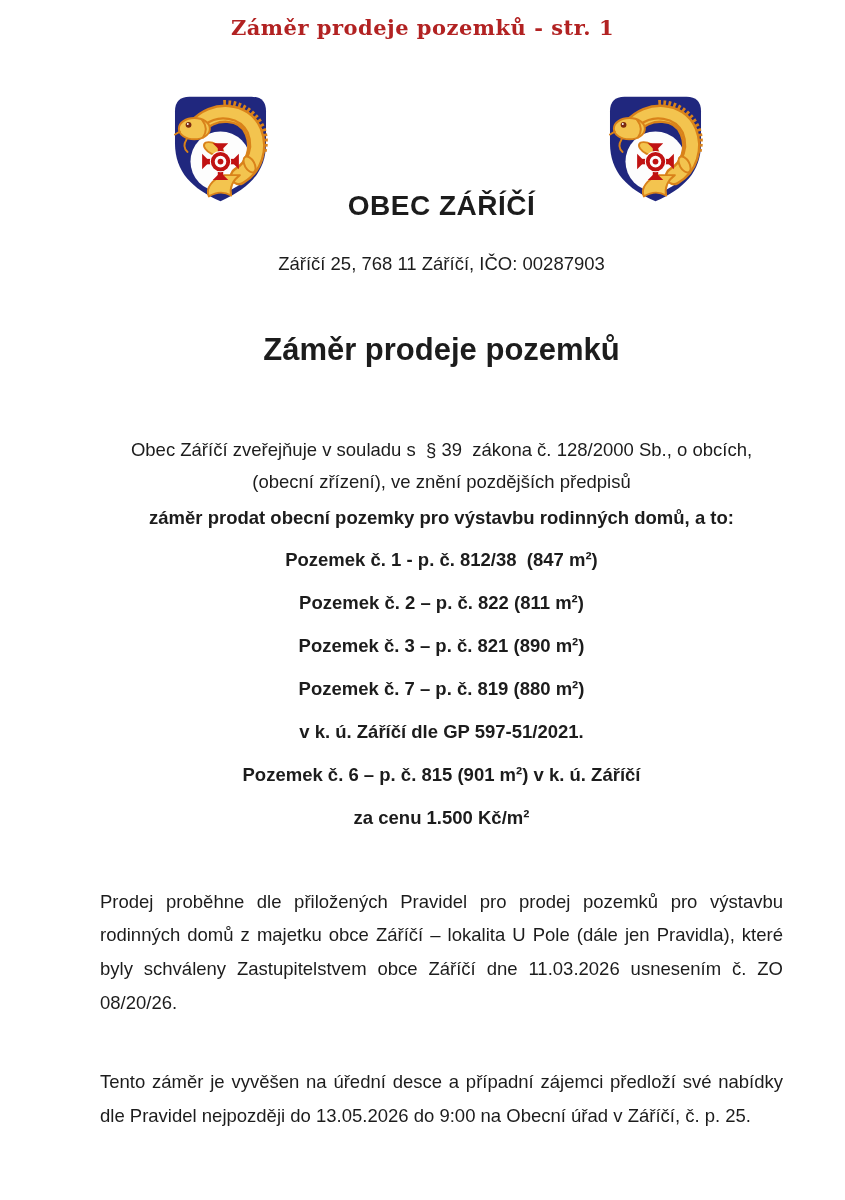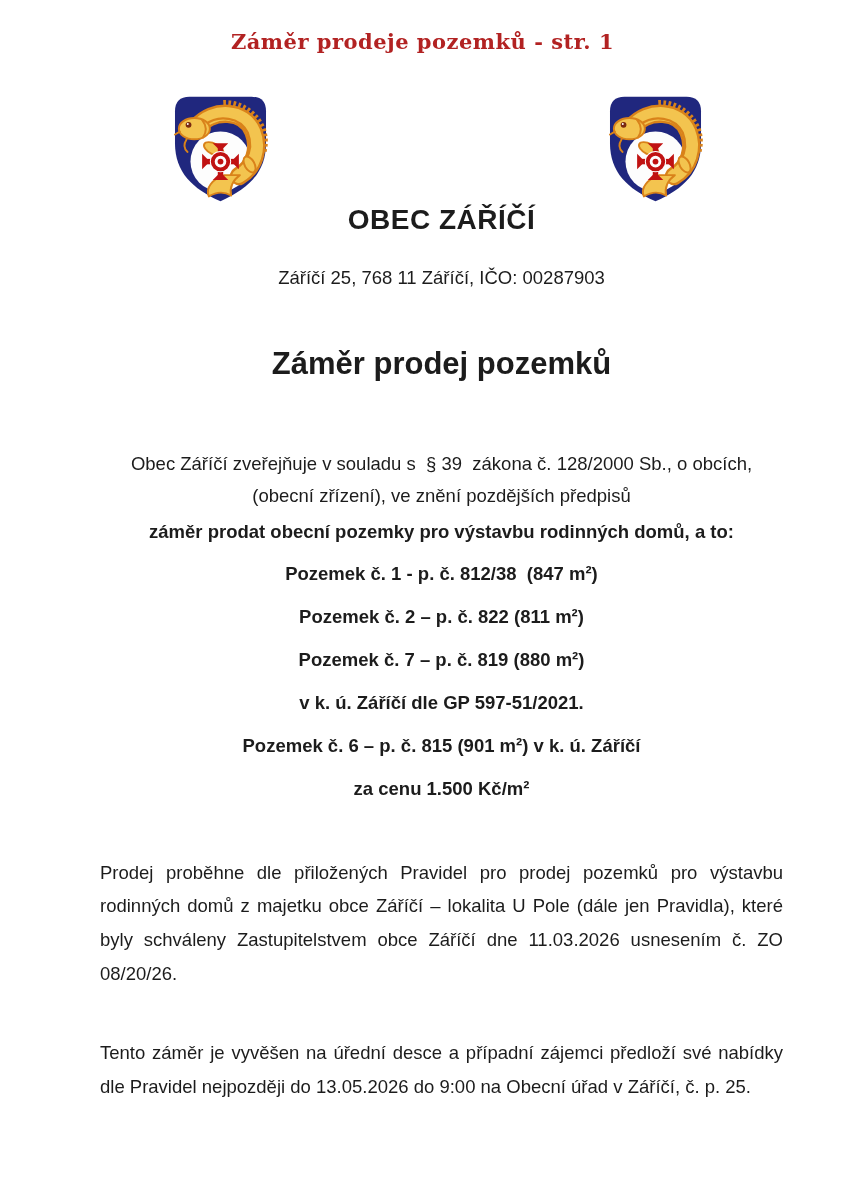--- a/index.html
+++ b/index.html
@@ -7,21 +7,21 @@
   .page{
     position:relative;
     width:845px;height:1200px;
     margin:0 auto;
     background:#ffffff;
     overflow:hidden;
     font-family:"Liberation Sans",sans-serif;
     color:var(--text,#1c1c1c);
   }
   .page-label{
-    padding-top:29px;
+    padding-top:15px;
     text-align:center;
     font-family:"DejaVu Serif",serif;
     font-weight:bold;
     font-size:21px;
     letter-spacing:0.5px;
     color:var(--page-label-red,#b22222);
   }
   .arms{position:absolute;top:88px;width:117px;height:122px;}
   .arms-left{left:162px;}
   .arms-right{left:597px;}
@@ -103,29 +103,30 @@
   <svg class="arms arms-right" viewBox="0 0 120 126">
       <use href="#arms-symbol"></use>
     </svg>
 
   <div class="content">
 
     <h1 class="org-name">OBEC ZÁŘÍČÍ</h1>
 
     <div class="address">Záříčí 25, 768 11 Záříčí, IČO: 00287903</div>
 
-    <h2 class="doc-title">Záměr prodej pozemků</h2>
+    <h2 class="doc-title">Záměr prodeje pozemků</h2>
 
     <p class="intro">Obec Záříčí zveřejňuje v souladu s  § 39  zákona č. 128/2000 Sb., o obcích, (obecní zřízení), ve znění pozdějších předpisů</p>
 
     <p class="intro-bold">záměr prodat obecní pozemky pro výstavbu rodinných domů, a to:</p>
 
     <div class="parcels">
       <div class="parcel-line">Pozemek č. 1 - p. č. 812/38  (847 m²)</div>
       <div class="parcel-line">Pozemek č. 2 – p. č. 822 (811 m²)</div>
+      <div class="parcel-line">Pozemek č. 3 – p. č. 821 (890 m²)</div>
       <div class="parcel-line">Pozemek č. 7 – p. č. 819 (880 m²)</div>
       <div class="parcel-line">v k. ú. Záříčí dle GP 597-51/2021.</div>
       <div class="parcel-line">Pozemek č. 6 – p. č. 815 (901 m²) v k. ú. Záříčí</div>
       <div class="parcel-line">za cenu 1.500 Kč/m²</div>
     </div>
 
     <p class="para">Prodej proběhne dle přiložených Pravidel pro prodej pozemků pro výstavbu rodinných domů z majetku obce Záříčí – lokalita U Pole (dále jen Pravidla), které byly schváleny Zastupitelstvem obce Záříčí dne 11.03.2026 usnesením č. ZO 08/20/26.</p>
 
     <p class="para">Tento záměr je vyvěšen na úřední desce a případní zájemci předloží své nabídky dle Pravidel nejpozději do 13.05.2026 do 9:00 na Obecní úřad v Záříčí, č. p. 25.</p>
 

